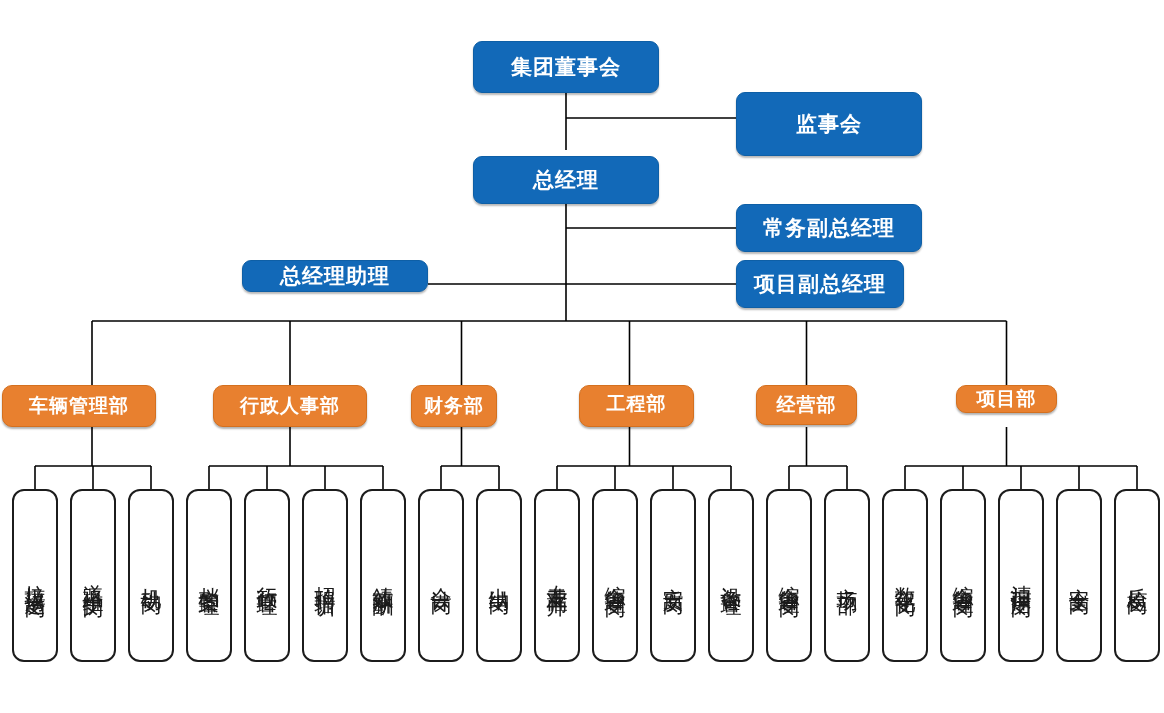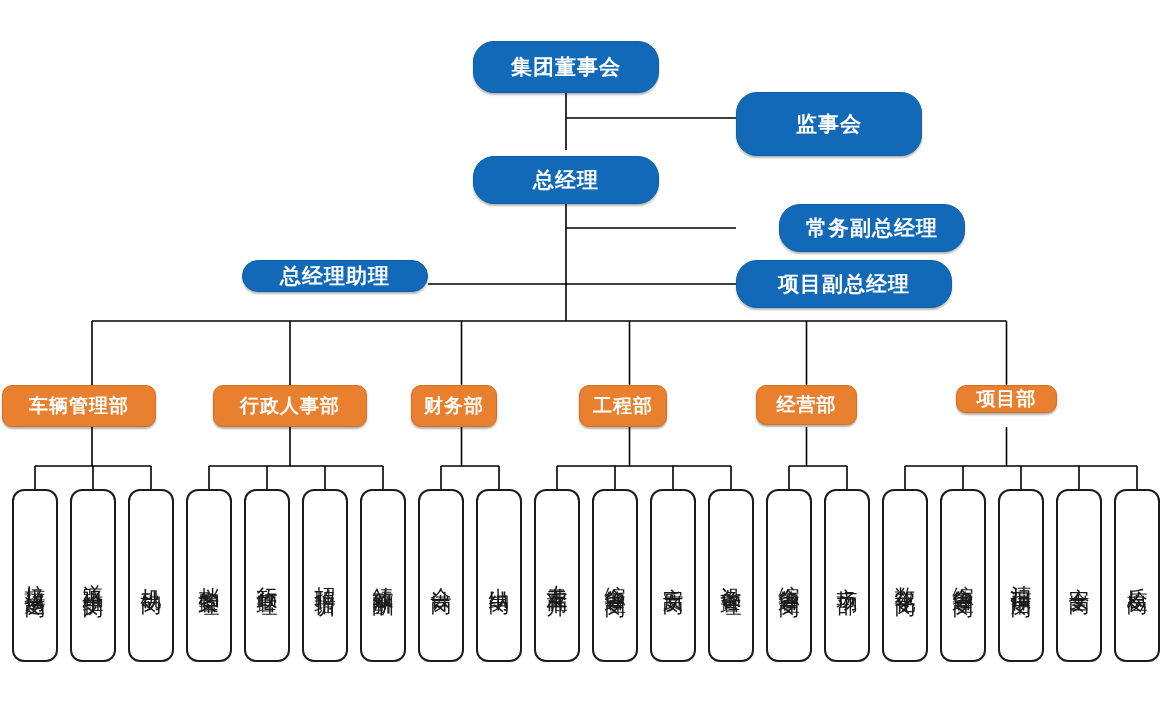--- a/index.html
+++ b/index.html
@@ -26,21 +26,21 @@
     height: 713px;
     pointer-events: none;
   }
   .node {
     position: absolute;
     box-sizing: border-box;
     display: flex;
     align-items: center;
     justify-content: center;
     text-align: center;
-    border-radius: 21px;
+    border-radius: 9px;
     line-height: 1.15;
   }
   .node.exec {
     background: #1269B8;
     color: #ffffff;
     font-size: 21px;
     font-weight: bold;
     letter-spacing: 1px;
     box-shadow: 0 2px 2px rgba(0,0,0,0.28);
     border: 1px solid #0e5fa6;
@@ -122,36 +122,36 @@
         <line x1="1079" y1="466" x2="1079" y2="489"></line>
         <line x1="1137" y1="466" x2="1137" y2="489"></line>
         <line x1="905" y1="466" x2="1137" y2="466"></line>
       </g>
   </svg>
 
   <div id="nodes-layer">
       <div class="node exec" style="left: 473px; top: 41px; width: 186px; height: 52px;">集团董事会</div>
       <div class="node exec" style="left: 736px; top: 92px; width: 186px; height: 64px;">监事会</div>
       <div class="node exec" style="left: 473px; top: 150px; width: 186px; height: 48px; margin-top: 6px;">总经理</div>
-      <div class="node exec" style="left: 736px; top: 204px; width: 186px; height: 48px; margin-left: 43px;">常务副总经理</div>
-      <div class="node exec" style="left: 736px; top: 260px; width: 216px; height: 48px;">项目副总经理</div>
+      <div class="node exec" style="left: 736px; top: 204px; width: 186px; height: 48px;">常务副总经理</div>
+      <div class="node exec" style="left: 736px; top: 260px; width: 168px; height: 48px;">项目副总经理</div>
       <div class="node exec" style="left: 242px; top: 260px; width: 186px; height: 32px;">总经理助理</div>
       <div class="node dept" style="left: 2px; top: 385px; width: 154px; height: 42px;">车辆管理部</div>
       <div class="node post" style="left: 12px; top: 489px; width: 46px; height: 173px;">垃圾清运岗</div>
       <div class="node post" style="left: 70px; top: 489px; width: 46px; height: 173px;">道路维护岗</div>
       <div class="node post" style="left: 128px; top: 489px; width: 46px; height: 173px;">机动岗</div>
       <div class="node dept" style="left: 213px; top: 385px; width: 154px; height: 42px;">行政人事部</div>
       <div class="node post" style="left: 186px; top: 489px; width: 46px; height: 173px;">档案管理</div>
       <div class="node post" style="left: 244px; top: 489px; width: 46px; height: 173px;">行政管理</div>
       <div class="node post" style="left: 302px; top: 489px; width: 46px; height: 173px;">招聘培训</div>
       <div class="node post" style="left: 360px; top: 489px; width: 46px; height: 173px;">绩效薪酬</div>
       <div class="node dept" style="left: 411px; top: 385px; width: 86px; height: 42px;">财务部</div>
       <div class="node post" style="left: 418px; top: 489px; width: 46px; height: 173px;">会计岗</div>
       <div class="node post" style="left: 476px; top: 489px; width: 46px; height: 173px;">出纳岗</div>
-      <div class="node dept" style="left: 579px; top: 385px; width: 88px; height: 42px;">工程部</div>
+      <div class="node dept" style="left: 579px; top: 385px; width: 115px; height: 42px; font-family: Liberation Mono, monospace;">工程部</div>
       <div class="node post" style="left: 534px; top: 489px; width: 46px; height: 173px;">专业工程师</div>
       <div class="node post" style="left: 592px; top: 489px; width: 46px; height: 173px;">综合管理岗</div>
       <div class="node post" style="left: 650px; top: 489px; width: 46px; height: 173px;">安质岗</div>
       <div class="node post" style="left: 708px; top: 489px; width: 46px; height: 173px;">设备管理</div>
       <div class="node dept" style="left: 756px; top: 385px; width: 101px; height: 40px;">经营部</div>
       <div class="node post" style="left: 766px; top: 489px; width: 46px; height: 173px;">综合管理岗</div>
       <div class="node post" style="left: 824px; top: 489px; width: 46px; height: 173px;">市场部</div>
       <div class="node dept" style="left: 956px; top: 385px; width: 101px; height: 28px;">项目部</div>
       <div class="node post" style="left: 882px; top: 489px; width: 46px; height: 173px;">数字化岗</div>
       <div class="node post" style="left: 940px; top: 489px; width: 46px; height: 173px;">综合管理岗</div>

